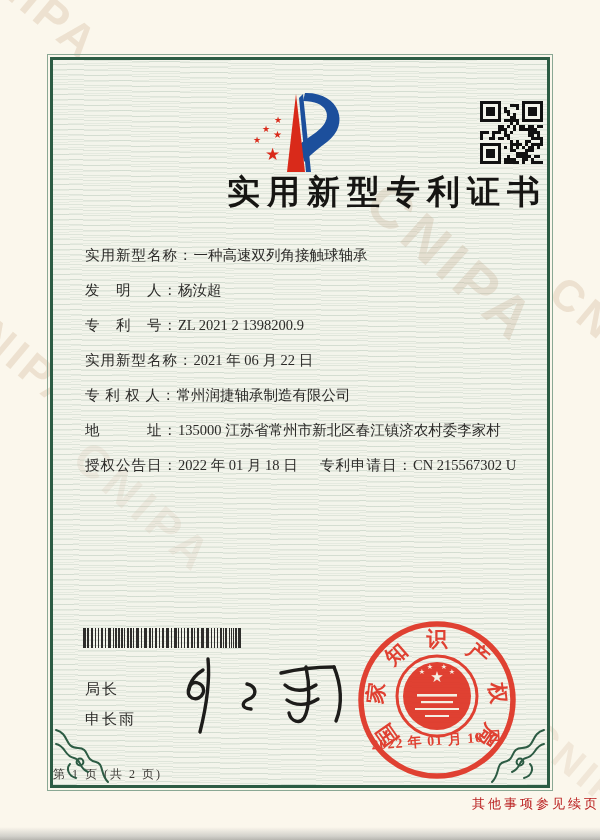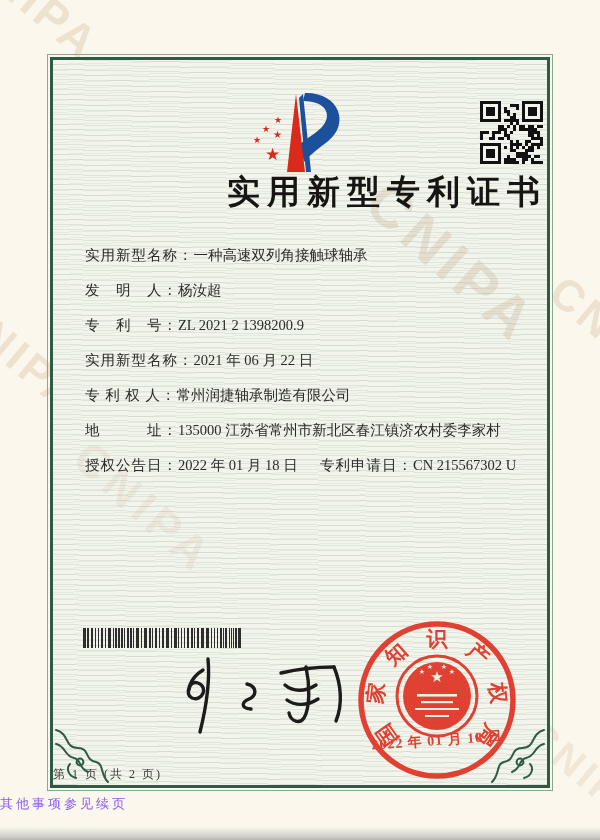--- a/index.html
+++ b/index.html
@@ -33,22 +33,22 @@
   .director{position:absolute;left:32px;top:614px;font-size:15px;line-height:30px;letter-spacing:2px;}
   .sig{position:absolute;left:118px;top:594px;width:195px;height:84px;}
   .seal{position:absolute;left:300px;top:556px;width:168px;height:168px;z-index:5;opacity:.93;}
   .seal .ch{position:absolute;font-size:21px;font-weight:bold;color:#df3425;
             transform-origin:center;white-space:pre;}
   .seal-date{position:absolute;left:0px;top:116px;width:168px;text-align:center;
              color:#df3425;font-weight:bold;font-size:14px;letter-spacing:1px;
              transform:rotate(-4deg);}
   .pageinfo{position:absolute;left:0;bottom:2px;width:100%;text-align:left;
             font-size:12px;letter-spacing:2px;color:#3a3834;}
-  .contnote{position:absolute;left:0;top:795px;width:100%;text-align:left;
-            font-size:13px;letter-spacing:3px;color:#8b5cf6;z-index:2;}
+  .contnote{position:absolute;left:0;top:795px;width:100%;text-align:right;
+            font-size:13px;letter-spacing:3px;color:#b91c1c;z-index:2;}
   .scan-edge{position:absolute;left:0;right:0;bottom:0;height:13px;z-index:6;
              background:linear-gradient(to bottom, rgba(0,0,0,0), #d2d1cb 70%, #b7b6b0 100%);}
   .corner{position:absolute;width:56px;height:56px;}
   .corner.br{right:1px;bottom:1px;}
   .corner.bl{left:1px;bottom:1px;transform:scaleX(-1);}
 </style>
 </head>
 <body>
 
 <div class="wm" style="left:-48px;top:-28px;font-size:46px;">CNIPA</div>
@@ -280,20 +280,24 @@
       <rect x="137" y="0" width="2" height="20" fill="#2e2d2b"></rect>
       <rect x="140" y="0" width="1" height="20" fill="#2e2d2b"></rect>
       <rect x="142" y="0" width="2" height="20" fill="#2e2d2b"></rect>
       <rect x="146" y="0" width="1" height="20" fill="#2e2d2b"></rect>
       <rect x="148" y="0" width="1" height="20" fill="#2e2d2b"></rect>
       <rect x="150" y="0" width="1" height="20" fill="#2e2d2b"></rect>
       <rect x="152" y="0" width="2" height="20" fill="#2e2d2b"></rect>
       <rect x="155" y="0" width="3" height="20" fill="#2e2d2b"></rect>
     </svg>
 
+  <div class="director">
+    <div>局长</div>
+    <div>申长雨</div>
+  </div>
 
   <svg class="sig" viewBox="0 0 195 84">
     <g stroke="#1d1c1a" stroke-width="3.4" fill="none" stroke-linecap="round" stroke-linejoin="round">
       <path d="M32,16 C19,24 13,40 21,44 C31,48 38,33 27,29 C22,27 18,31 18,36"></path>
       <path d="M37,5 C39,26 36,50 29,78"></path>
       <path d="M76,30 C85,32 87,41 78,45 C71,48 69,54 80,55"></path>
       <path d="M110,19 C127,15 145,13 163,13"></path>
       <path d="M135,13 C139,31 139,54 133,64 C129,70 120,68 118,59"></path>
       <path d="M114,31 C122,38 134,38 145,31"></path>
       <path d="M116,46 C124,52 136,52 147,45"></path>

